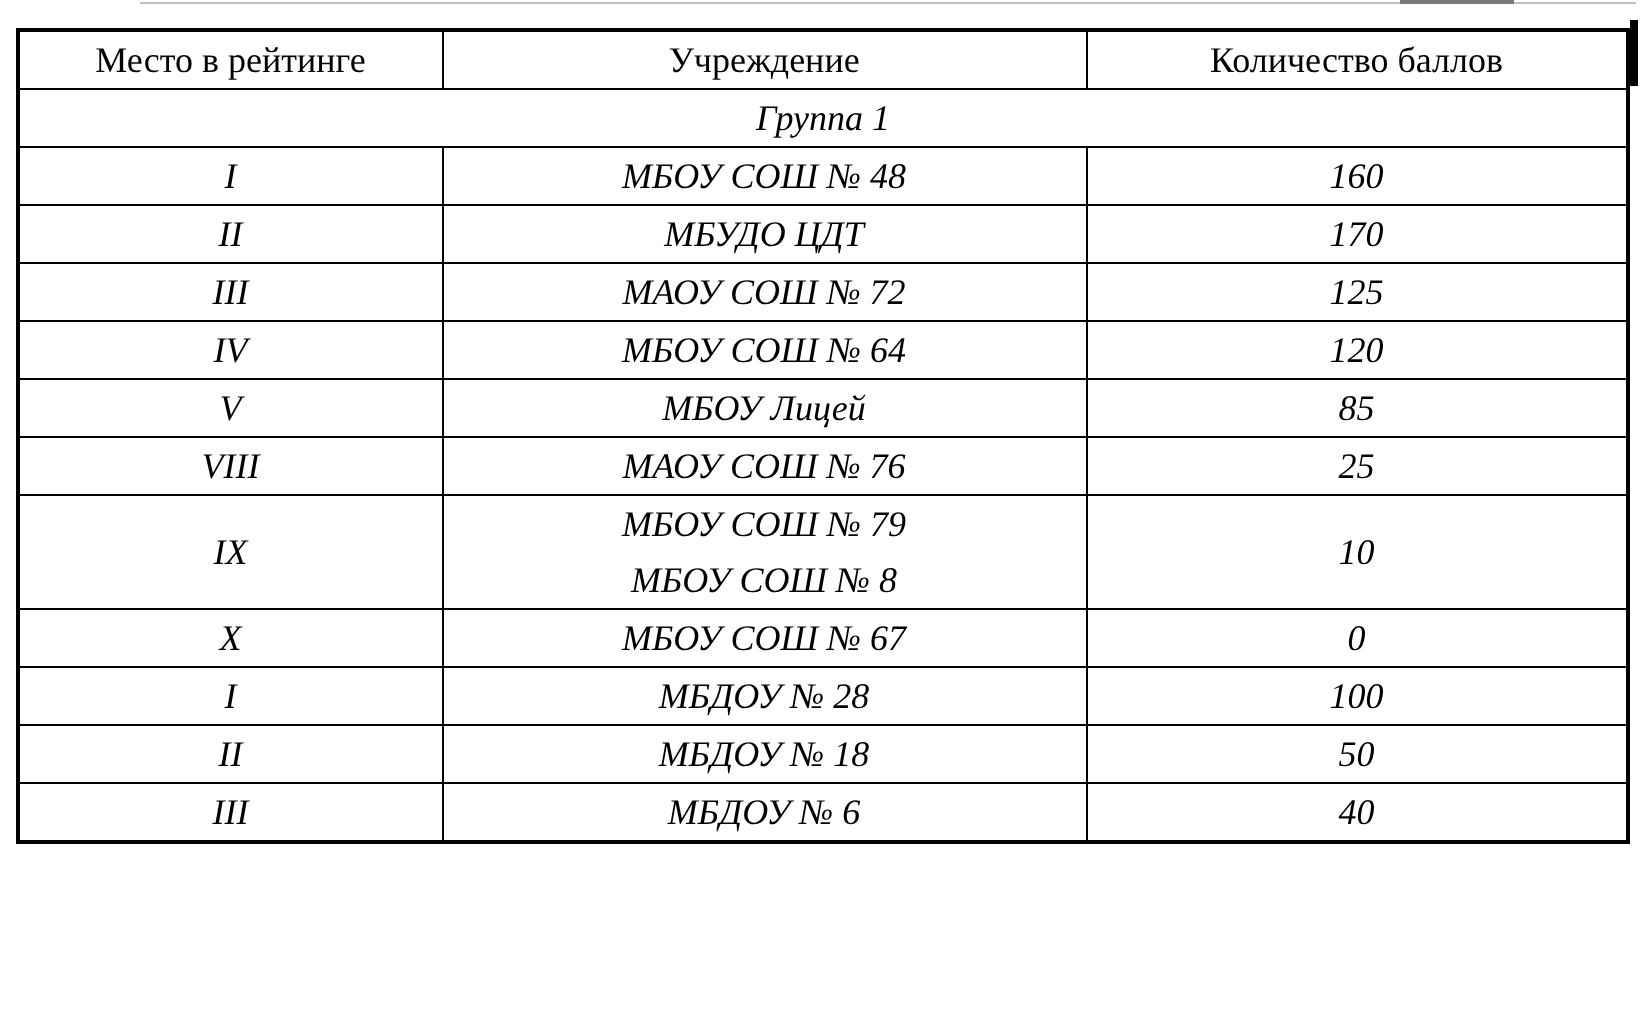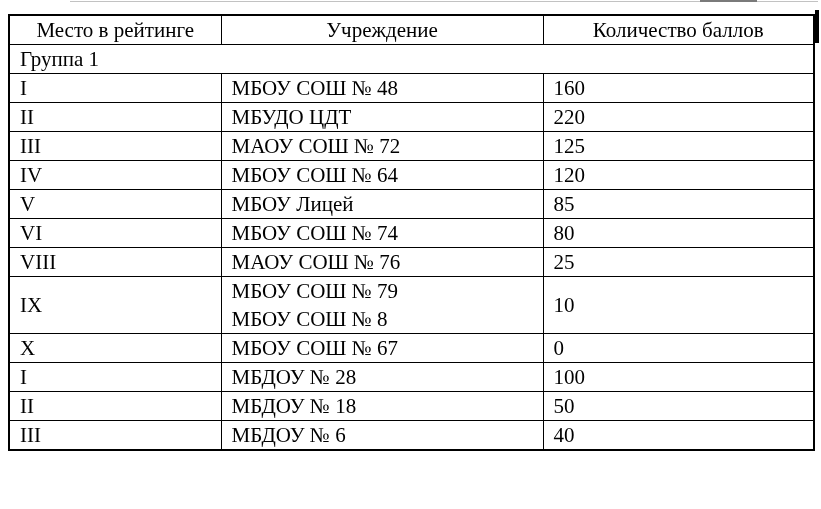--- a/index.html
+++ b/index.html
@@ -21,34 +21,35 @@
     left: 8px;
     top: 14px;
     width: 805px;
     border-collapse: collapse;
     table-layout: fixed;
     border: 2px solid #000000;
   }
   table.rating th,
   table.rating td {
     border: 1px solid #000000;
-    font-size: 21px;
+    font-size: 18px;
     font-weight: normal;
-    padding: 0 10px;
+    padding: 0 22px;
     height: 28px;
     line-height: 28px;
     vertical-align: middle;
     overflow: hidden;
     white-space: nowrap;
   }
   table.rating th {
     text-align: center;
   }
   table.rating td {
-    text-align: left;
+    text-align: center;
+    font-style: italic;
   }
   td.group-label {
     text-align: left;
   }
   td.institution-cell div {
     line-height: 28px;
   }
   .top-artifact-line {
     position: absolute;
     left: 70px;
@@ -105,21 +106,21 @@
           <td class="institution-cell">
             <div>МБОУ СОШ № 48</div>
           </td>
           <td>160</td>
         </tr>
         <tr>
           <td>II</td>
           <td class="institution-cell">
             <div>МБУДО ЦДТ</div>
           </td>
-          <td>220</td>
+          <td>170</td>
         </tr>
         <tr>
           <td>III</td>
           <td class="institution-cell">
             <div>МАОУ СОШ № 72</div>
           </td>
           <td>125</td>
         </tr>
         <tr>
           <td>IV</td>
@@ -127,27 +128,20 @@
             <div>МБОУ СОШ № 64</div>
           </td>
           <td>120</td>
         </tr>
         <tr>
           <td>V</td>
           <td class="institution-cell">
             <div>МБОУ Лицей</div>
           </td>
           <td>85</td>
-        </tr>
-        <tr>
-          <td>VI</td>
-          <td class="institution-cell">
-            <div>МБОУ СОШ № 74</div>
-          </td>
-          <td>80</td>
         </tr>
         <tr>
           <td>VIII</td>
           <td class="institution-cell">
             <div>МАОУ СОШ № 76</div>
           </td>
           <td>25</td>
         </tr>
         <tr>
           <td>IX</td>

